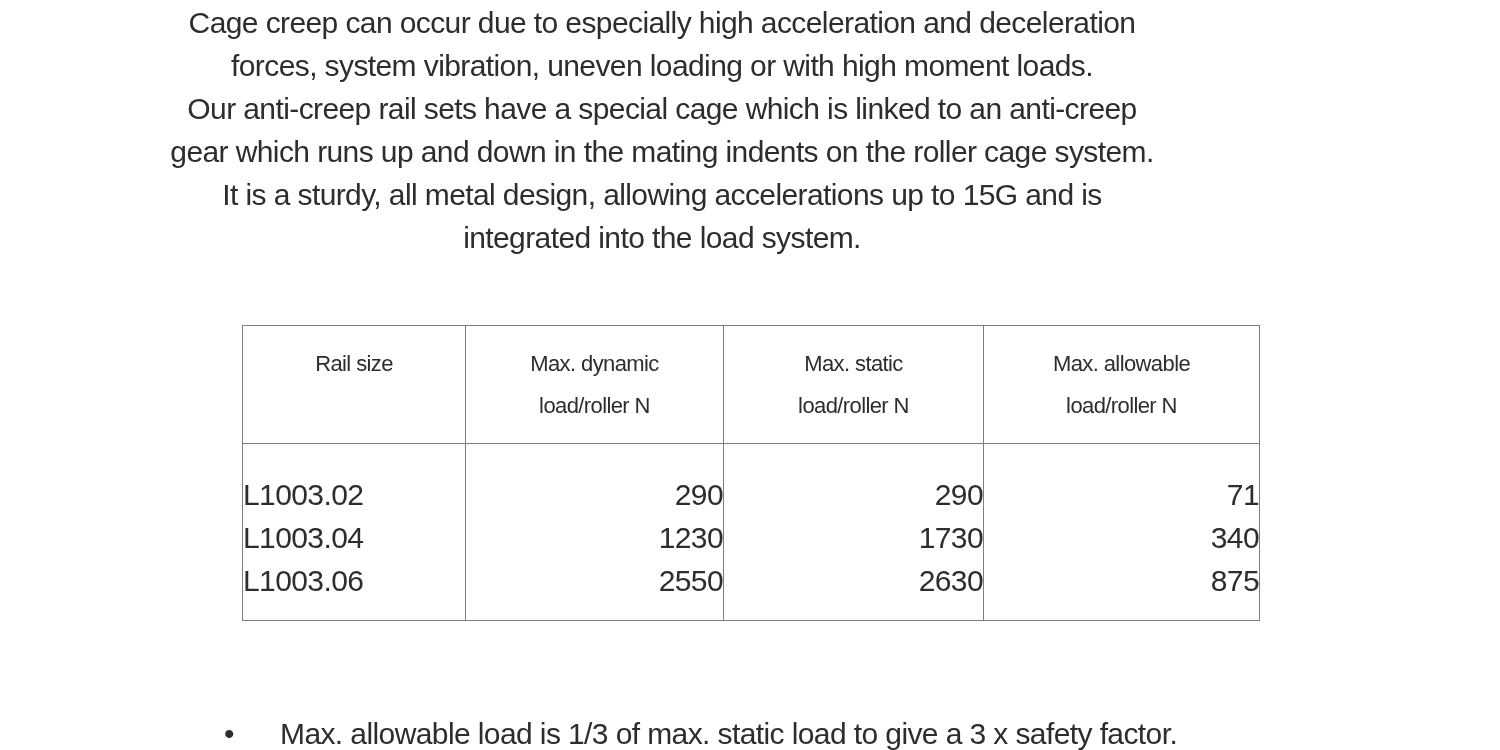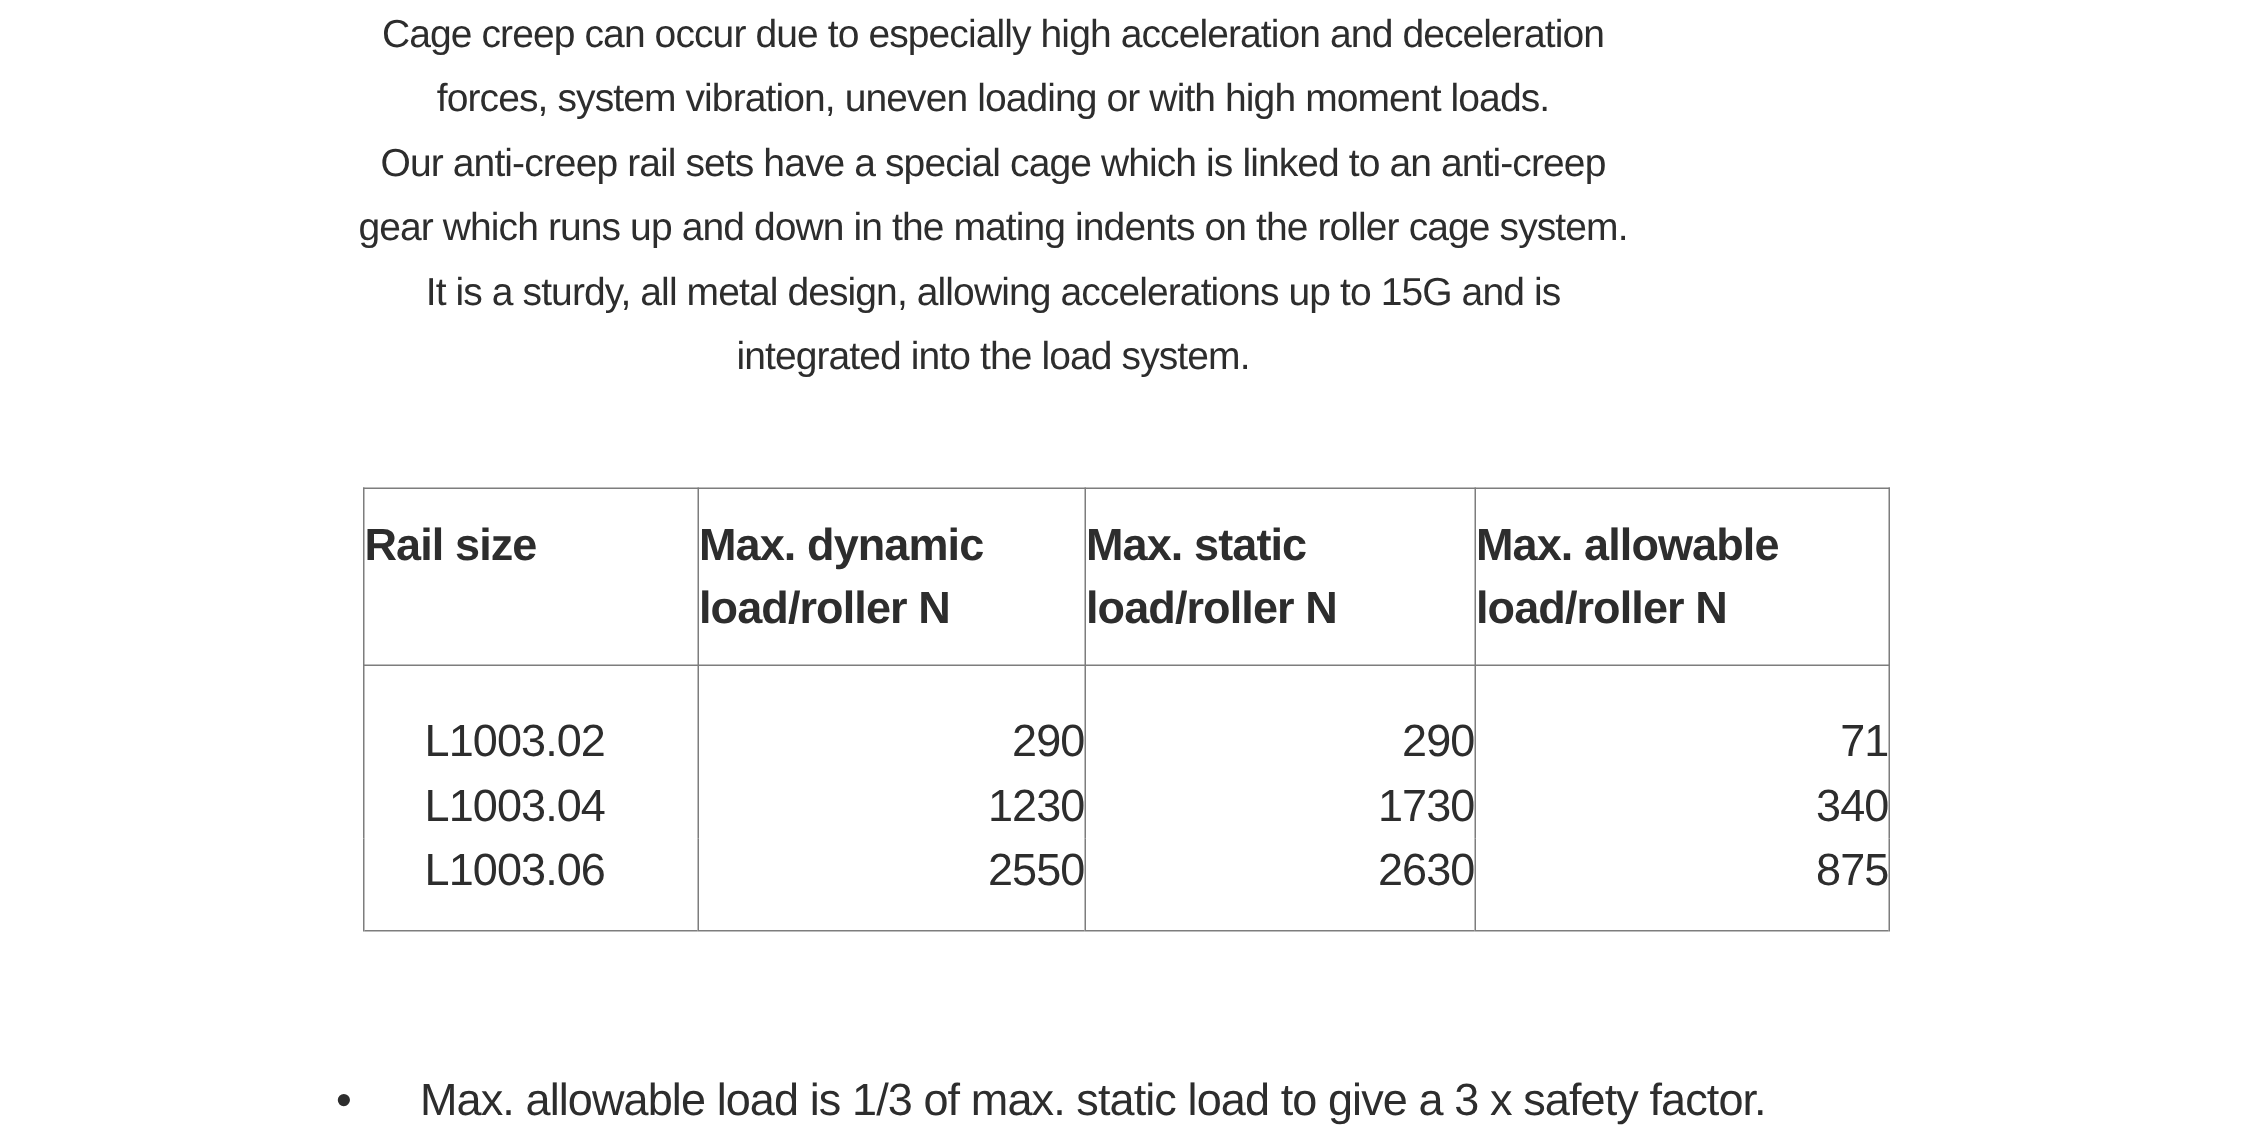--- a/index.html
+++ b/index.html
@@ -13,51 +13,51 @@
     font-family: "Liberation Sans", sans-serif;
     color: #2d2d2d;
     letter-spacing: -0.6px;
   }
   
   .intro {
     position: absolute;
     top: 1px; left: 0;
     width: 1324px;
     text-align: center;
-    font-size: 26px;
+    font-size: 30px;
     line-height: 43px;
   }
   
   .load-table {
     position: absolute;
     left: 242px; top: 325px;
     width: 1017px;
     border-collapse: collapse;
     table-layout: fixed;
   }
   .load-table th {
     border: 1px solid #7d7d7d;
-    font-weight: bold;
+    font-weight: normal;
     height: 118px;
     vertical-align: top;
     padding-top: 17px;
-    text-align: left;
-    font-size: 30px;
+    text-align: center;
+    font-size: 22px;
     line-height: 42px;
   }
   .load-table td {
     border-left: 1px solid #7d7d7d;
     border-right: 1px solid #7d7d7d;
     font-size: 30px;
     line-height: 43px;
   }
   .load-table { border: 1px solid #7d7d7d; }
   .load-table tr.row-first td { padding-top: 29px; }
   .load-table tr.row-last td { padding-bottom: 18px; }
-  .load-table td.rail { text-align: left; padding-left: 40px; }
+  .load-table td.rail { text-align: left; }
   .load-table td.num  { text-align: right; }
   
   .note {
     position: absolute;
     left: 224px; top: 712px;
     display: flex;
     align-items: flex-start;
     font-size: 30px;
     line-height: 43px;
   }

